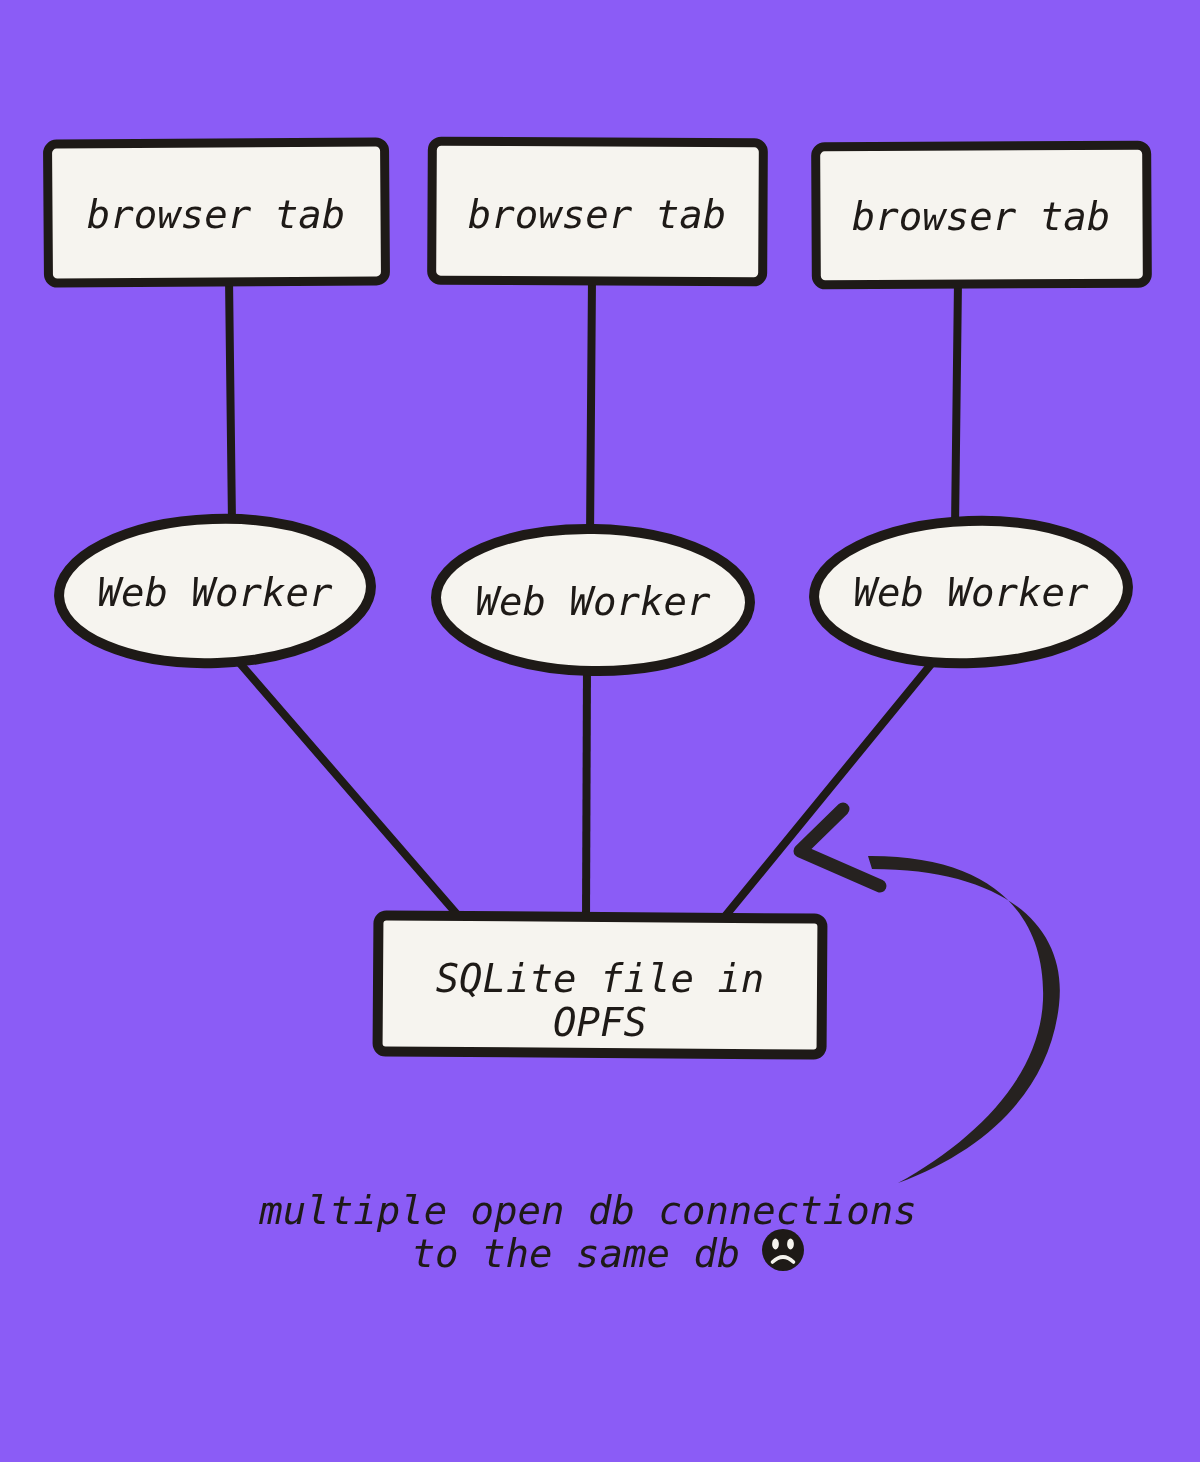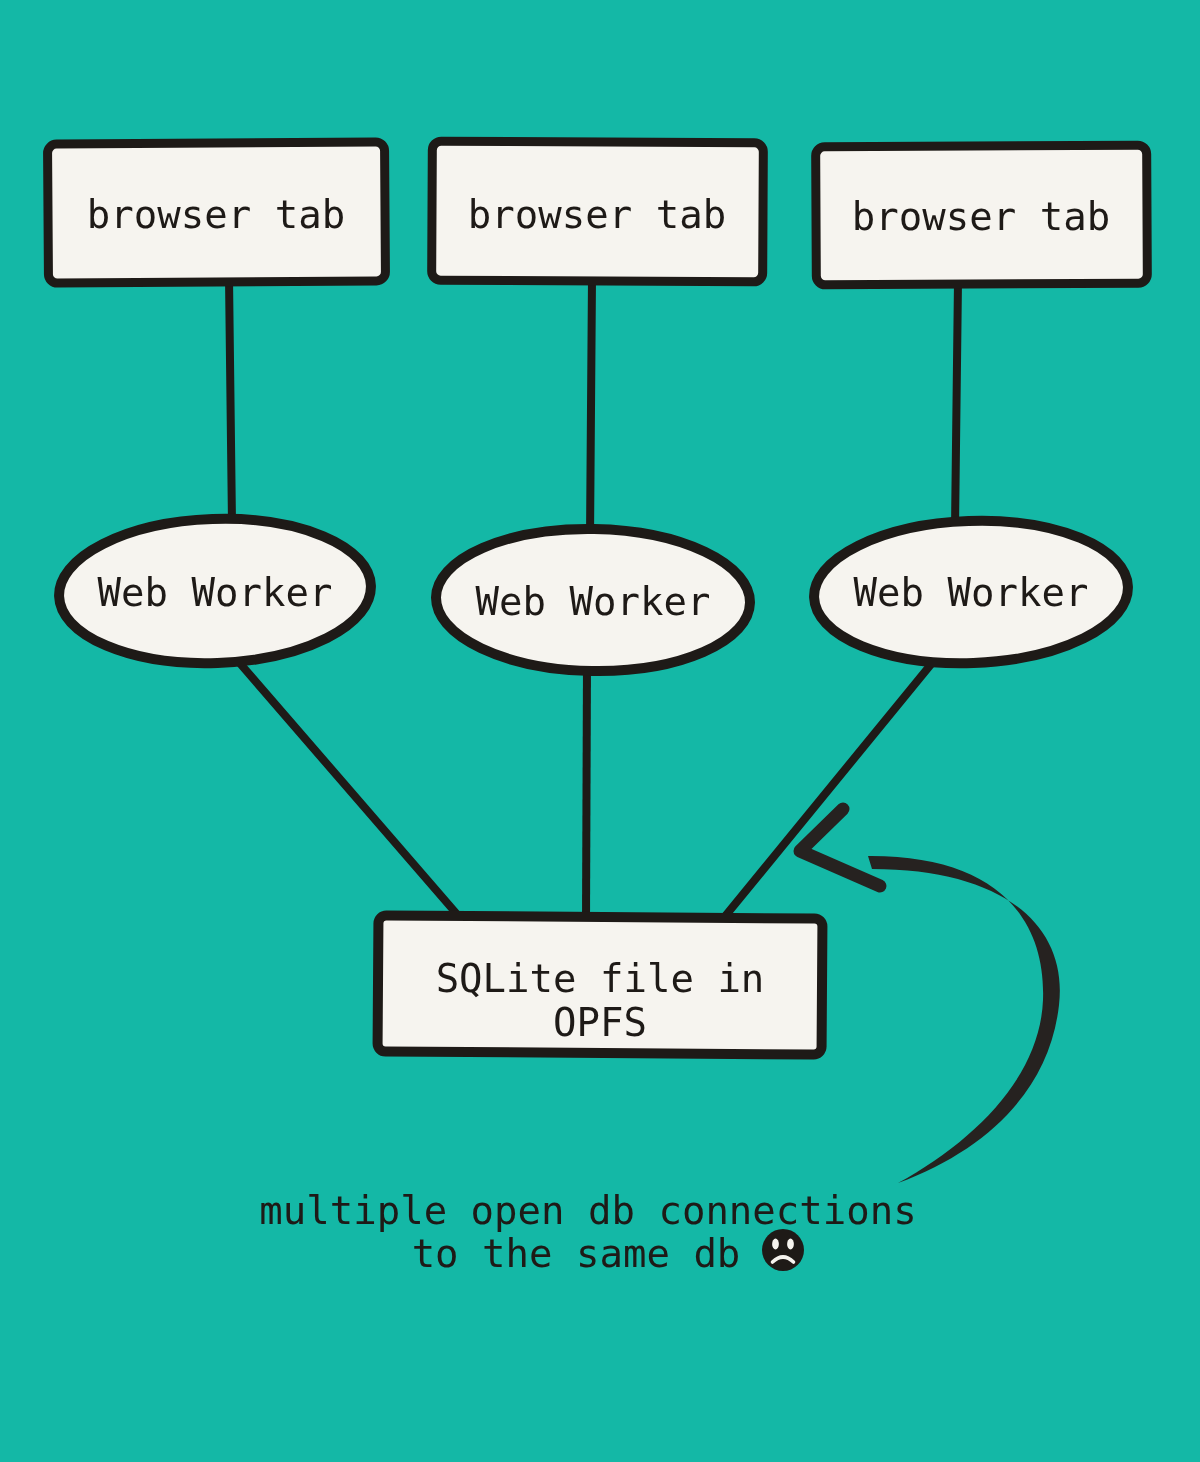--- a/index.html
+++ b/index.html
@@ -4,22 +4,23 @@
 <style>
   html, body {
     margin: 0;
     padding: 0;
     background: #f6f4ef;
   }
   .page {
     width: 1200px;
     height: 1462px;
     position: relative;
-    background: #14b8a6;
+    background: #8b5cf6;
     overflow: hidden;
+    font-style: italic;
   }
   svg { display: block; }
   text {
     font-family: "DejaVu Sans Mono", "Liberation Mono", monospace;
     font-size: 39px;
     fill: #1e1a17;
   }
 </style>
 </head>
 <body>

